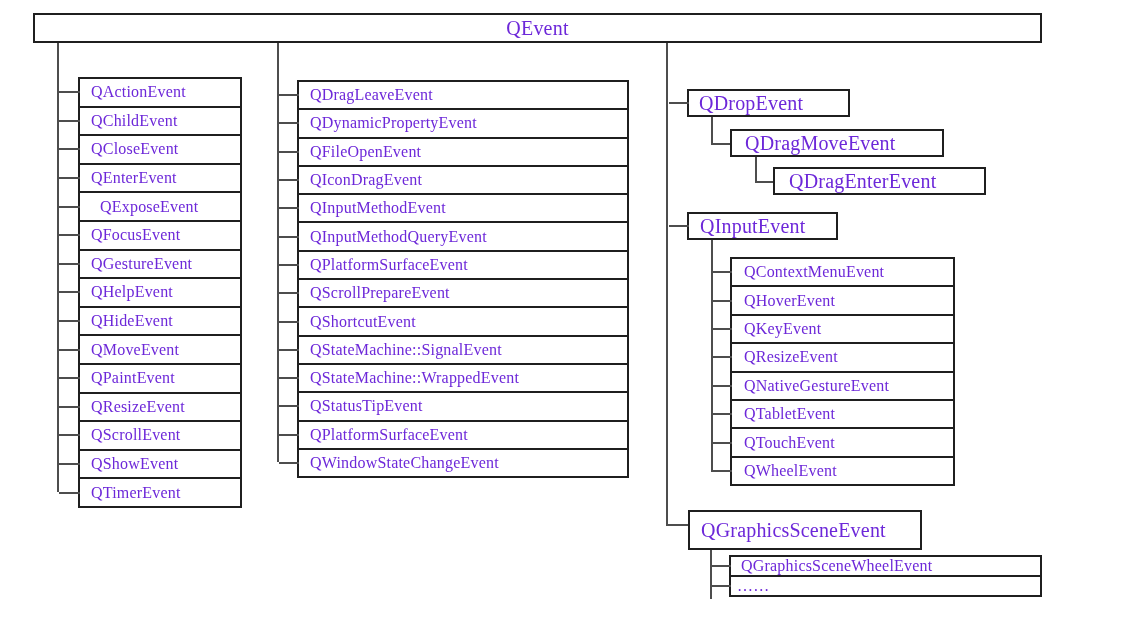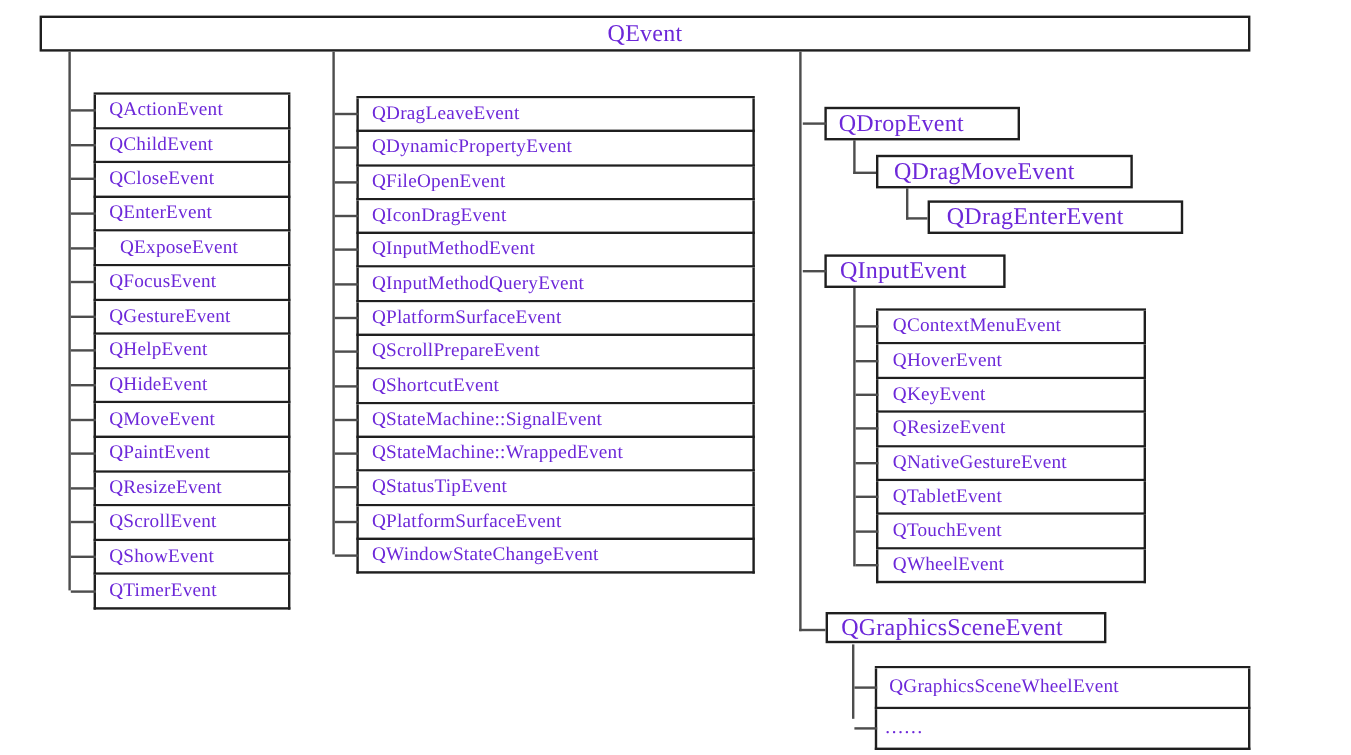--- a/index.html
+++ b/index.html
@@ -22,21 +22,21 @@
   .box{
     position:absolute;box-sizing:border-box;background:#fff;
     border:2px solid #1f1f1f;display:flex;align-items:center;
     font-size:20px;letter-spacing:.2px;white-space:nowrap;
   }
   #n-root{left:33px;top:13px;width:1009px;height:30px;justify-content:center;}
   #n-drop{left:687px;top:89px;width:163px;height:28px;padding-left:10px;}
   #n-dragmove{left:730px;top:129px;width:214px;height:28px;padding-left:13px;}
   #n-dragenter{left:773px;top:167px;width:213px;height:28px;padding-left:14px;}
   #n-input{left:687px;top:212px;width:151px;height:28px;padding-left:11px;}
-  #n-graphics{left:688px;top:510px;width:234px;height:26px;padding-left:11px;}
+  #n-graphics{left:688px;top:510px;width:234px;height:40px;padding-left:11px;}
   
   .tick::before{content:"";position:absolute;left:-20px;top:50%;margin-top:-1px;
                 width:20px;height:2px;background:#4d4d4d;}
   
   .stack{position:absolute;box-sizing:border-box;border-top:2px solid #1f1f1f;}
   .hrow{
     position:relative;box-sizing:border-box;background:#fff;
     border:2px solid #1f1f1f;border-top:0;display:flex;align-items:center;
     font-size:16px;letter-spacing:.2px;padding-left:11px;white-space:nowrap;
   }
@@ -46,21 +46,21 @@
   #stack-left .hrow{height:28.6px;}
   #stack-left .hrow::before{left:-21px;width:21px;}
   #stack-left .hrow:nth-child(5){padding-left:20px;} 
   #stack-mid{left:297px;top:80px;width:332px;}
   #stack-mid .hrow{height:28.3px;}
   #stack-mid .hrow::before{left:-20px;width:20px;}
   #stack-input{left:730px;top:257px;width:225px;}
   #stack-input .hrow{height:28.4px;padding-left:12px;}
   #stack-input .hrow::before{left:-19px;width:19px;}
   #stack-graphics{left:729px;top:555px;width:313px;}
-  #stack-graphics .hrow{height:34px;padding-left:10px;}
+  #stack-graphics .hrow{height:20px;padding-left:10px;}
   #stack-graphics .hrow::before{left:-19px;width:19px;}
   #stack-graphics .hrow:nth-child(2){padding-left:6px;}
 </style>
 </head>
 <body>
 
 <div class="canvas">
 
   <div class="vline" id="trunk-left"></div>
   <div class="vline" id="trunk-mid"></div>

